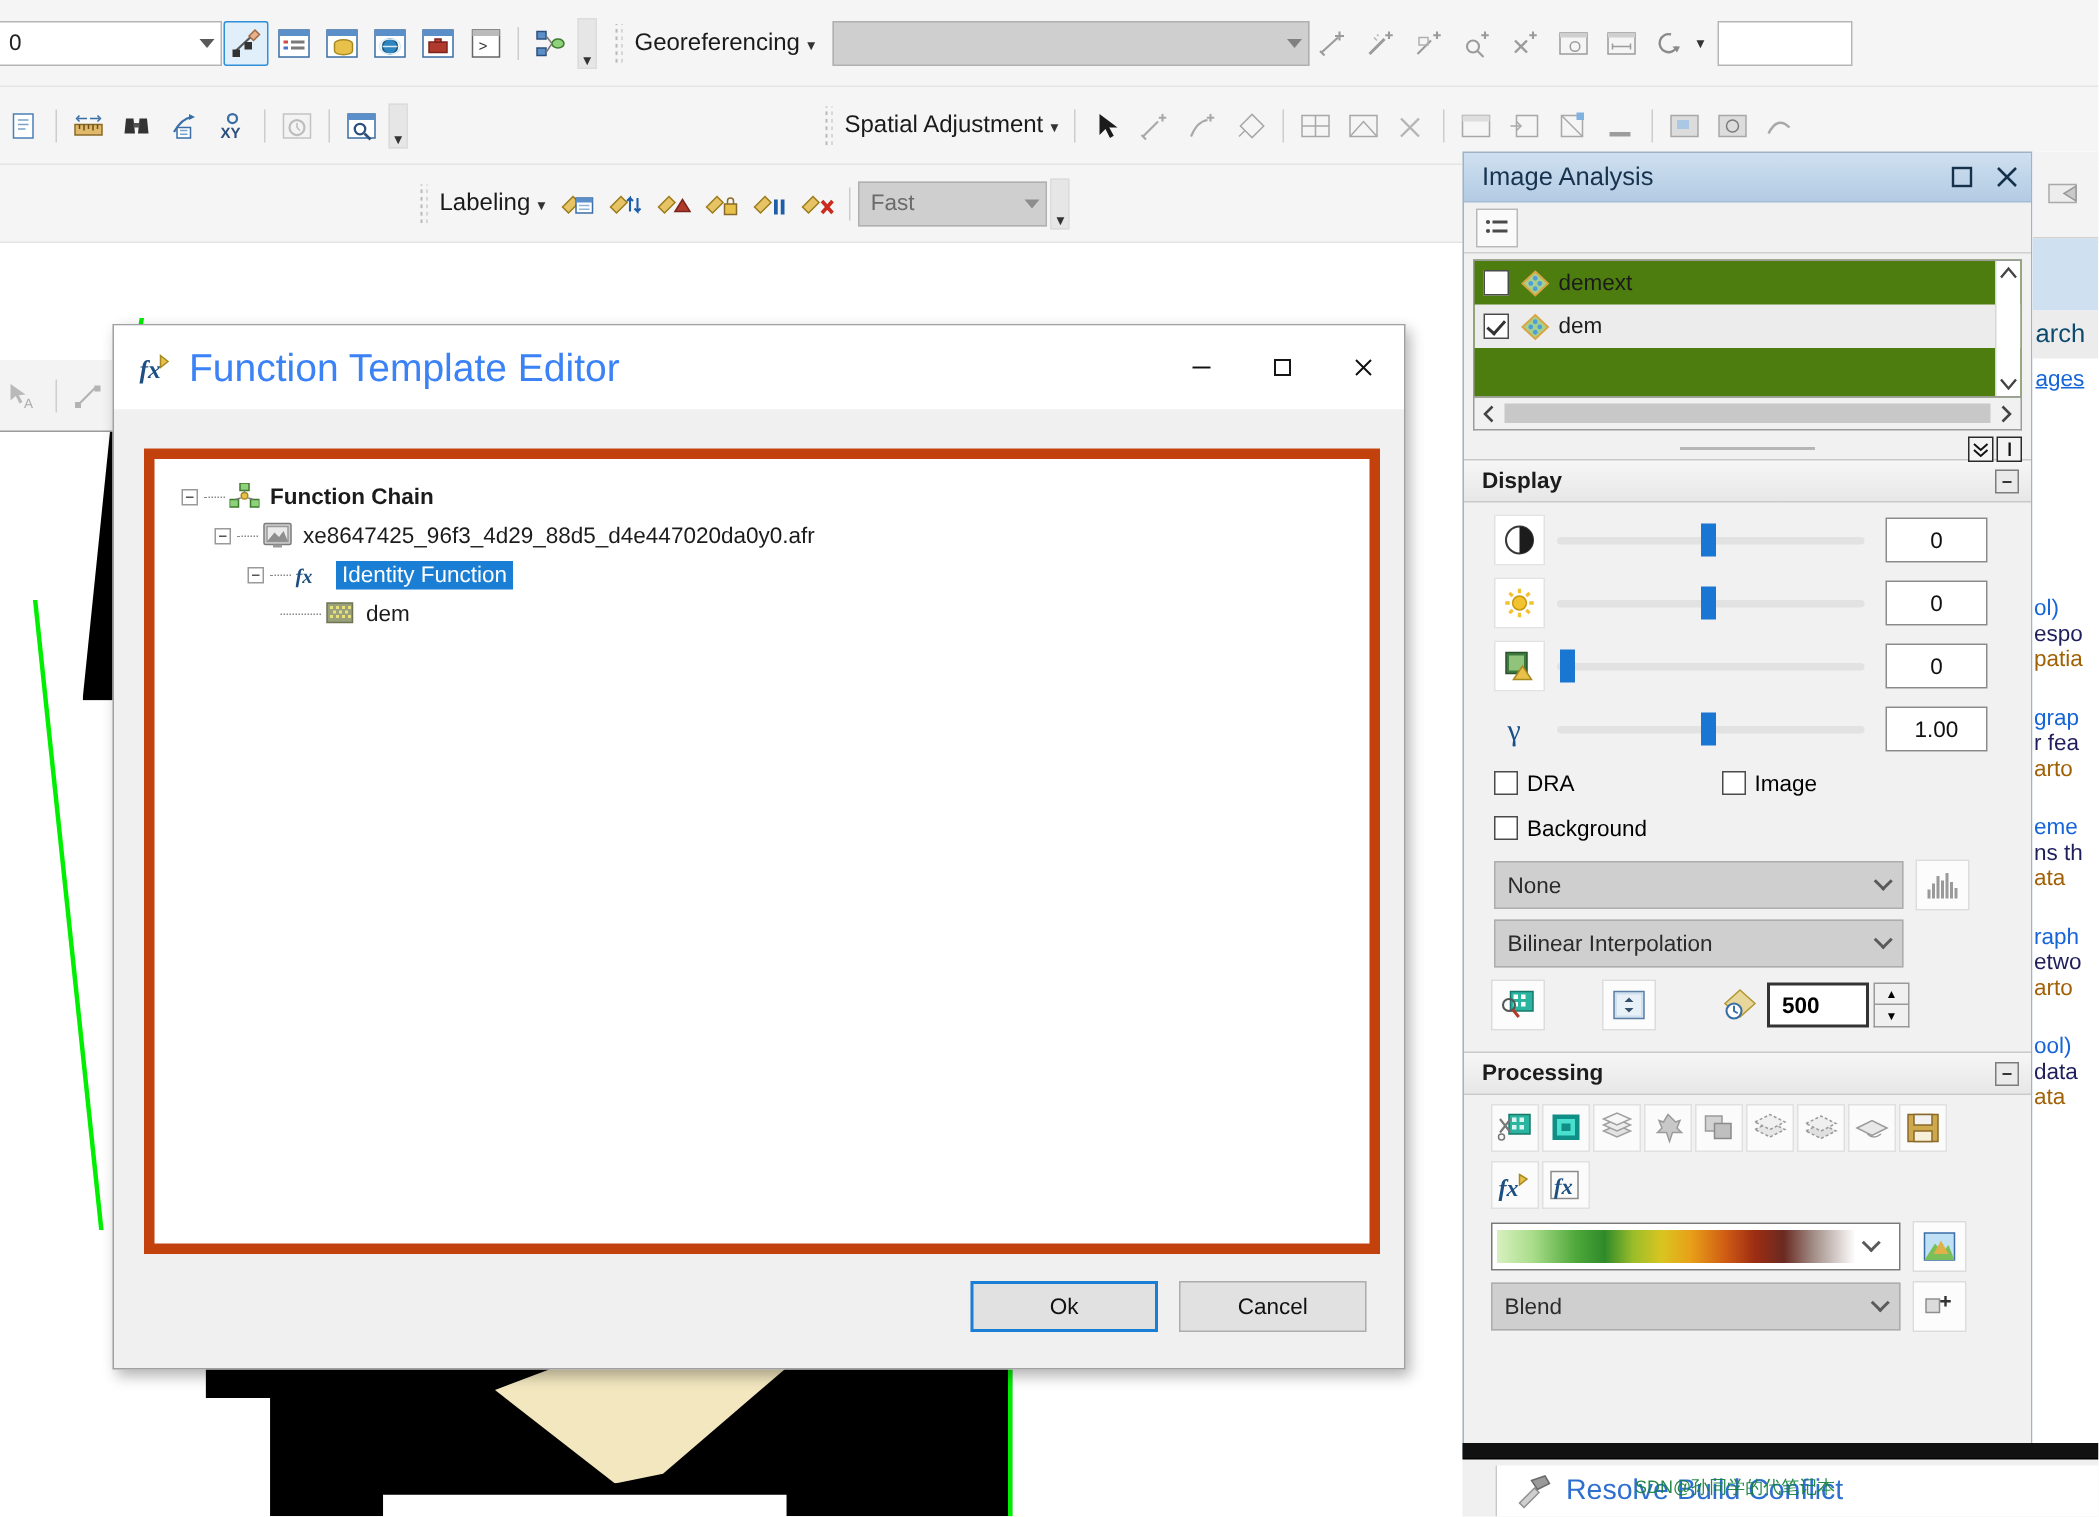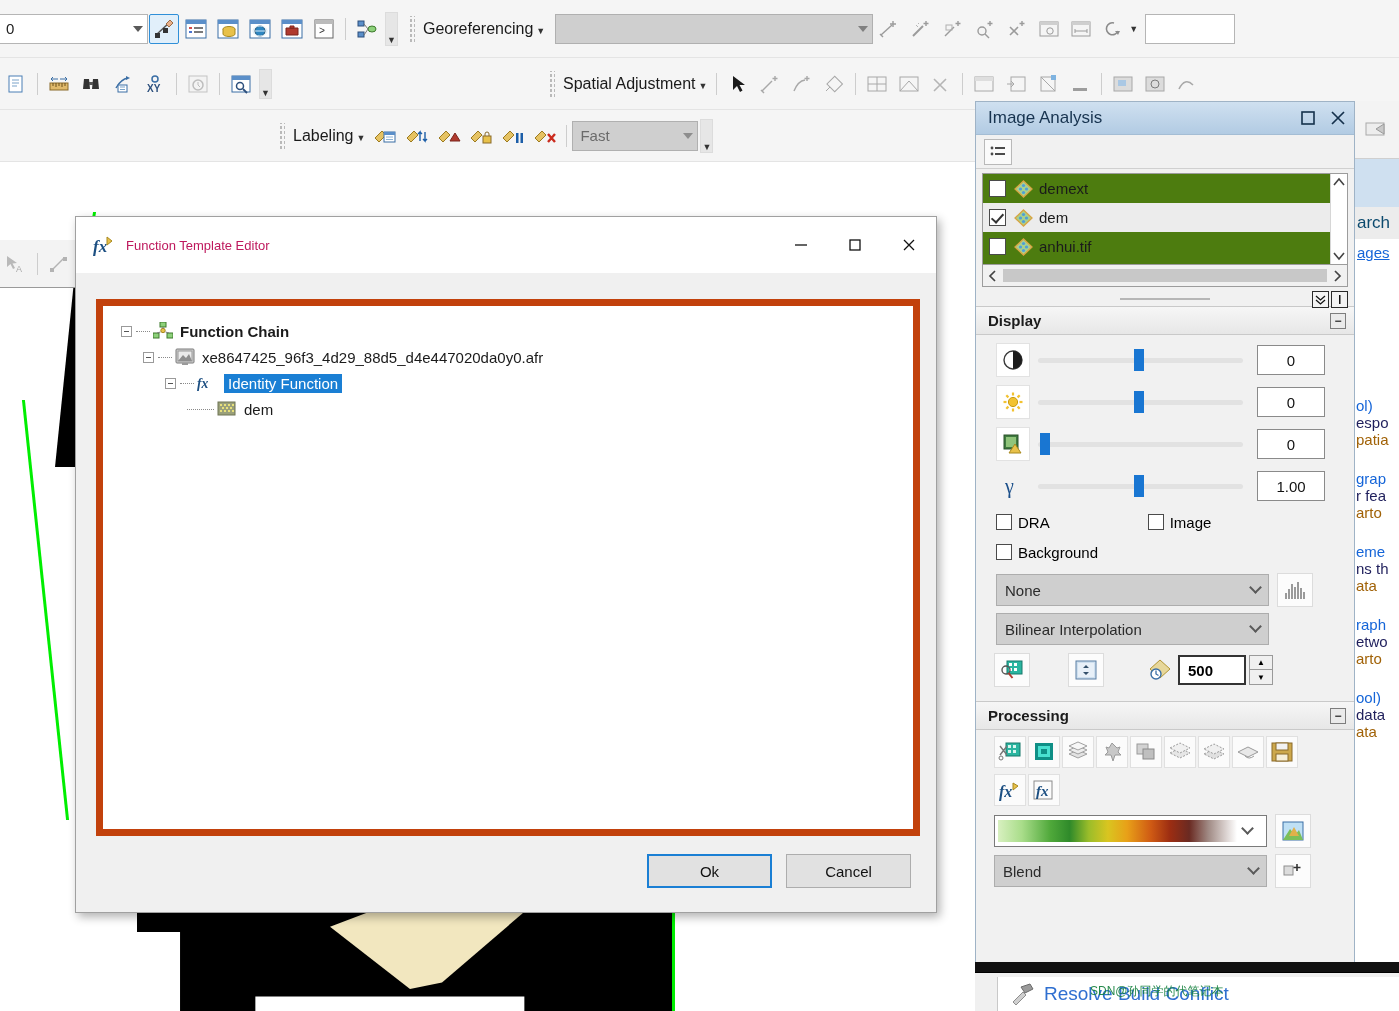--- a/index.html
+++ b/index.html
@@ -82,21 +82,21 @@
   
   .dlg {
     position: absolute; left: 75px; top: 216px; width: 862px; height: 697px;
     background: #f0f0f0; border: 1px solid #a0a0a0;
     box-shadow: 3px 4px 9px rgba(0,0,0,.30);
   }
   .dlg-title {
     height: 56px; display: flex; align-items: center; padding-left: 16px;
     background: #ffffff; position: relative;
   }
-  .dlg-title .ttxt { font-size: 13px; color: #be185d; margin-left: 10px; }
+  .dlg-title .ttxt { font-size: 26px; color: #3b82f6; margin-left: 10px; }
   .dlg-ctrls { position: absolute; right: 0; top: 0; display: flex; height: 56px; }
   .dlg-ctrl { width: 54px; display:flex; align-items:center; justify-content:center; }
   .dlg-body { position: absolute; left:0; top:56px; right:0; bottom:0; background:#f0f0f0; }
   .tree-panel {
     position: absolute; left: 20px; top: 26px; width: 824px; height: 537px;
     background: #fff; border: 7px solid #c2410c;
   }
   .tree { padding: 12px 0 0 18px; }
   .tnode { display: flex; align-items: center; height: 26px; white-space: nowrap; }
   .texp {
@@ -741,31 +741,20 @@
       <div class="ia-item sel">
         <span class="cbx ck"></span>
         <svg width="19" height="18" viewBox="0 0 19 18" style="margin-right:6px">
           <path d="M9.5 1 L18 9 L9.5 17 L1 9 Z" fill="#a8d08d" stroke="#d9a441" stroke-width="1.3"></path>
           <circle cx="6.5" cy="9" r="1.6" fill="#4f9ed8"></circle>
             <circle cx="12.5" cy="9" r="1.6" fill="#4f9ed8"></circle>
           <circle cx="9.5" cy="5.5" r="1.6" fill="#4f9ed8"></circle>
             <circle cx="9.5" cy="12.5" r="1.6" fill="#4f9ed8"></circle>
         </svg>
         <span>dem</span>
-      </div>
-      <div class="ia-item">
-        <span class="cbx"></span>
-        <svg width="19" height="18" viewBox="0 0 19 18" style="margin-right:6px">
-          <path d="M9.5 1 L18 9 L9.5 17 L1 9 Z" fill="#a8d08d" stroke="#d9a441" stroke-width="1.3"></path>
-          <circle cx="6.5" cy="9" r="1.6" fill="#4f9ed8"></circle>
-            <circle cx="12.5" cy="9" r="1.6" fill="#4f9ed8"></circle>
-          <circle cx="9.5" cy="5.5" r="1.6" fill="#4f9ed8"></circle>
-            <circle cx="9.5" cy="12.5" r="1.6" fill="#4f9ed8"></circle>
-        </svg>
-        <span>anhui.tif</span>
       </div>
       <div class="vscroll">
         <svg width="12" height="10" viewBox="0 0 12 10">
             <path d="M1 8 L6 2 L11 8" fill="none" stroke="#444" stroke-width="1.6"></path>
           </svg>
         <svg width="12" height="10" viewBox="0 0 12 10">
             <path d="M1 2 L6 8 L11 2" fill="none" stroke="#444" stroke-width="1.6"></path>
           </svg>
       </div>
     </div>

